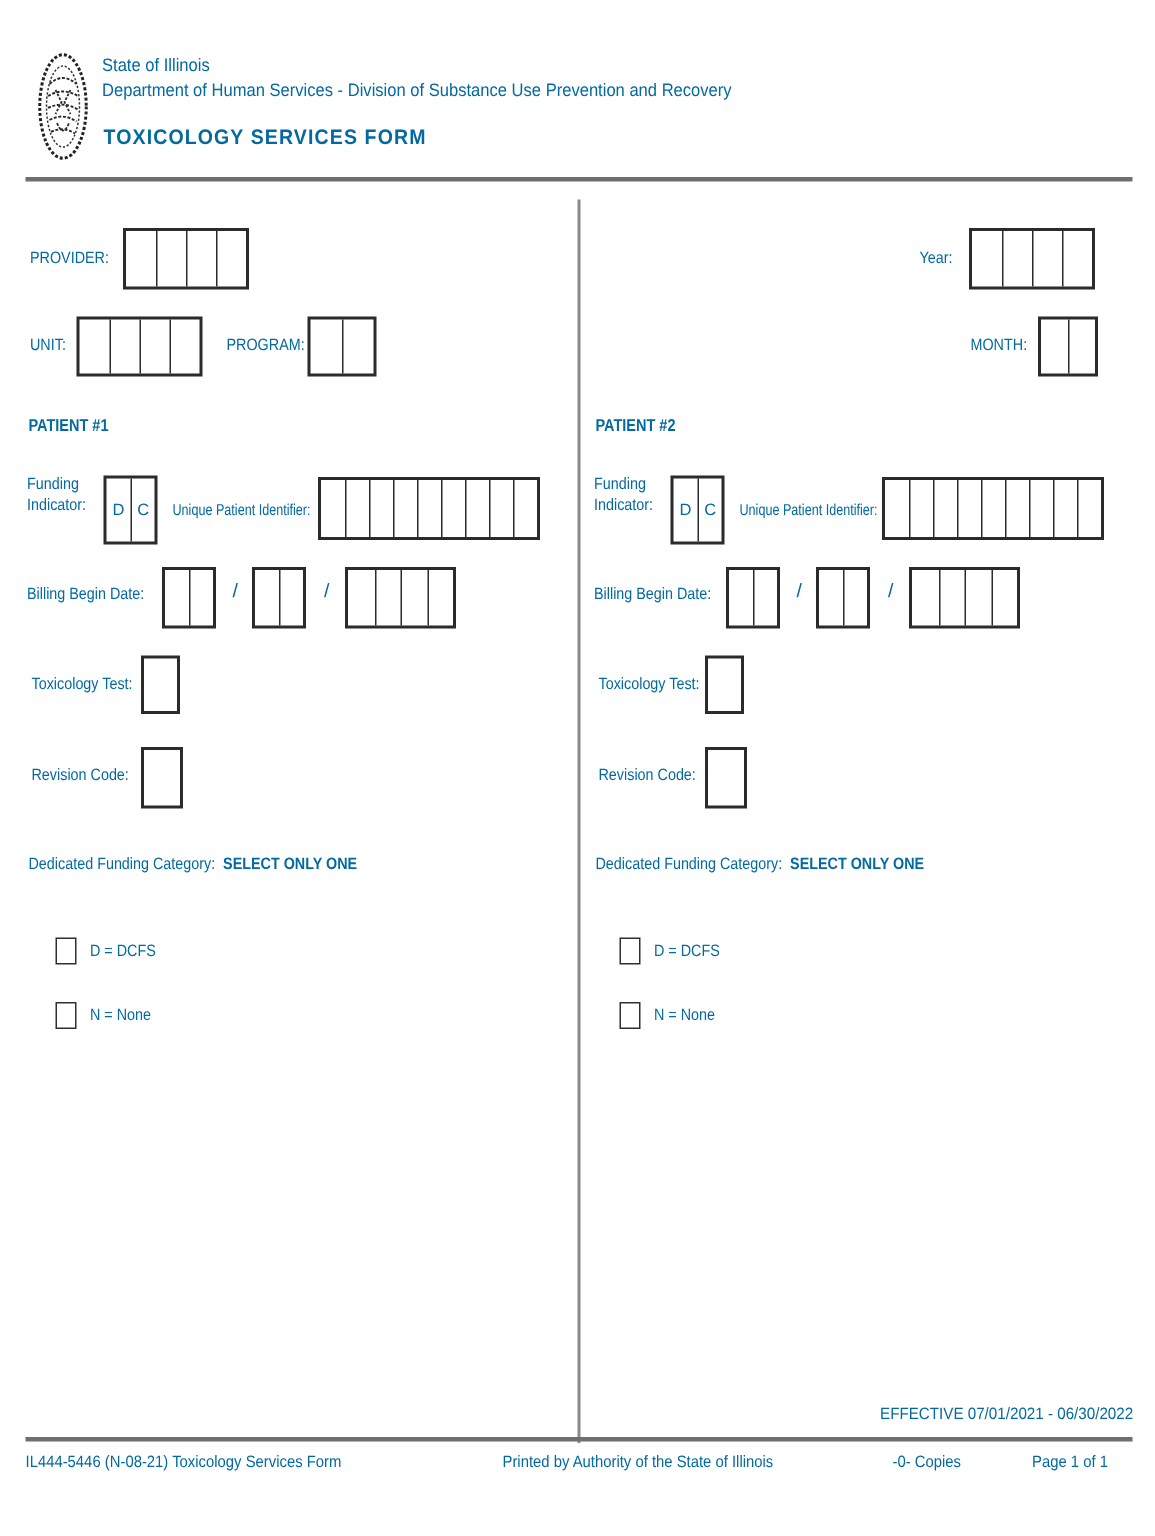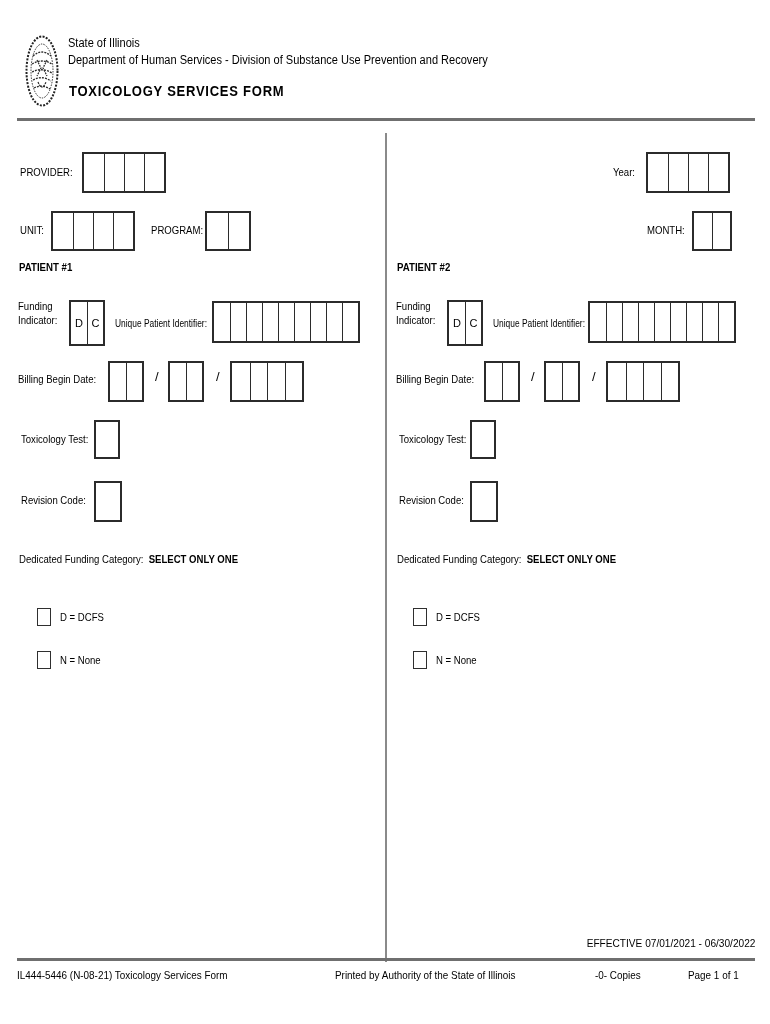--- a/index.html
+++ b/index.html
@@ -1,18 +1,18 @@
 <!DOCTYPE html>
 <html><head>
 <meta charset="utf-8">
 <style>
   html,body{margin:0;padding:0;background:#e8e8e8;}
   .page{
     position:relative;width:770px;height:1024px;background:#ffffff;
-    font-family:"Liberation Sans","DejaVu Sans",sans-serif;color:#000000;
+    font-family:"Liberation Sans","DejaVu Sans",sans-serif;color:#0369a1;
     overflow:hidden;margin:0 auto;
   }
   .abs{position:absolute;}
   .lbl{font-size:11px;white-space:nowrap;transform:scaleX(.87);transform-origin:left center;}
   .small-lbl{font-size:10.5px;white-space:nowrap;transform:scaleX(.8);transform-origin:left center;}
   .bold{font-weight:bold;}
   
   .hdr-state{font-size:12px;transform:scaleX(.92);transform-origin:left center;white-space:nowrap;}
   .hdr-dept{font-size:12px;transform:scaleX(.92);transform-origin:left center;white-space:nowrap;}
   .hdr-title{font-size:14px;font-weight:bold;letter-spacing:.8px;transform:scaleX(.93);transform-origin:left center;white-space:nowrap;}
@@ -20,21 +20,21 @@
   .vdivider{background:#8a8a8a;width:2px;}
   
   .cellbox{display:inline-flex;border:2px solid #2b2b2b;background:#fff;box-sizing:content-box;}
   .cellbox .cell{width:var(--cw,20px);height:var(--ch,37px);border-left:1px solid #2b2b2b;box-sizing:border-box;}
   .cellbox .cell:first-child{border-left:none;}
   .dcbox{display:inline-flex;border:2px solid #2b2b2b;background:#fff;}
   .dcbox .dccell{width:16px;height:42px;border-left:1px solid #2b2b2b;display:flex;align-items:center;justify-content:center;font-size:11px;box-sizing:border-box;}
   .dcbox .dccell:first-child{border-left:none;}
   .slash{font-size:13px;}
   
-  .patient{position:absolute;top:253px;width:362px;height:500px;}
+  .patient{position:absolute;top:270px;width:362px;height:500px;}
   .patient-title{font-size:11.5px;font-weight:bold;white-space:nowrap;transform:scaleX(.84);transform-origin:left center;}
   .two-line{font-size:11px;line-height:14px;transform:scaleX(.87);transform-origin:left top;}
   .cat-row{display:flex;gap:6px;font-size:11px;white-space:nowrap;transform:scaleX(.87);transform-origin:left center;}
   .opt-row{display:flex;align-items:center;gap:9px;}
   .checkbox{width:12px;height:16px;border:1.5px solid #2f2f2f;background:#fff;flex:0 0 auto;}
   .opt-lbl{font-size:11px;white-space:nowrap;transform:scaleX(.87);transform-origin:left center;}
   
   .eff{font-size:11px;white-space:nowrap;transform:scaleX(.92);transform-origin:right center;}
   .foot{font-size:11px;white-space:nowrap;transform:scaleX(.9);transform-origin:left center;}
 </style>

